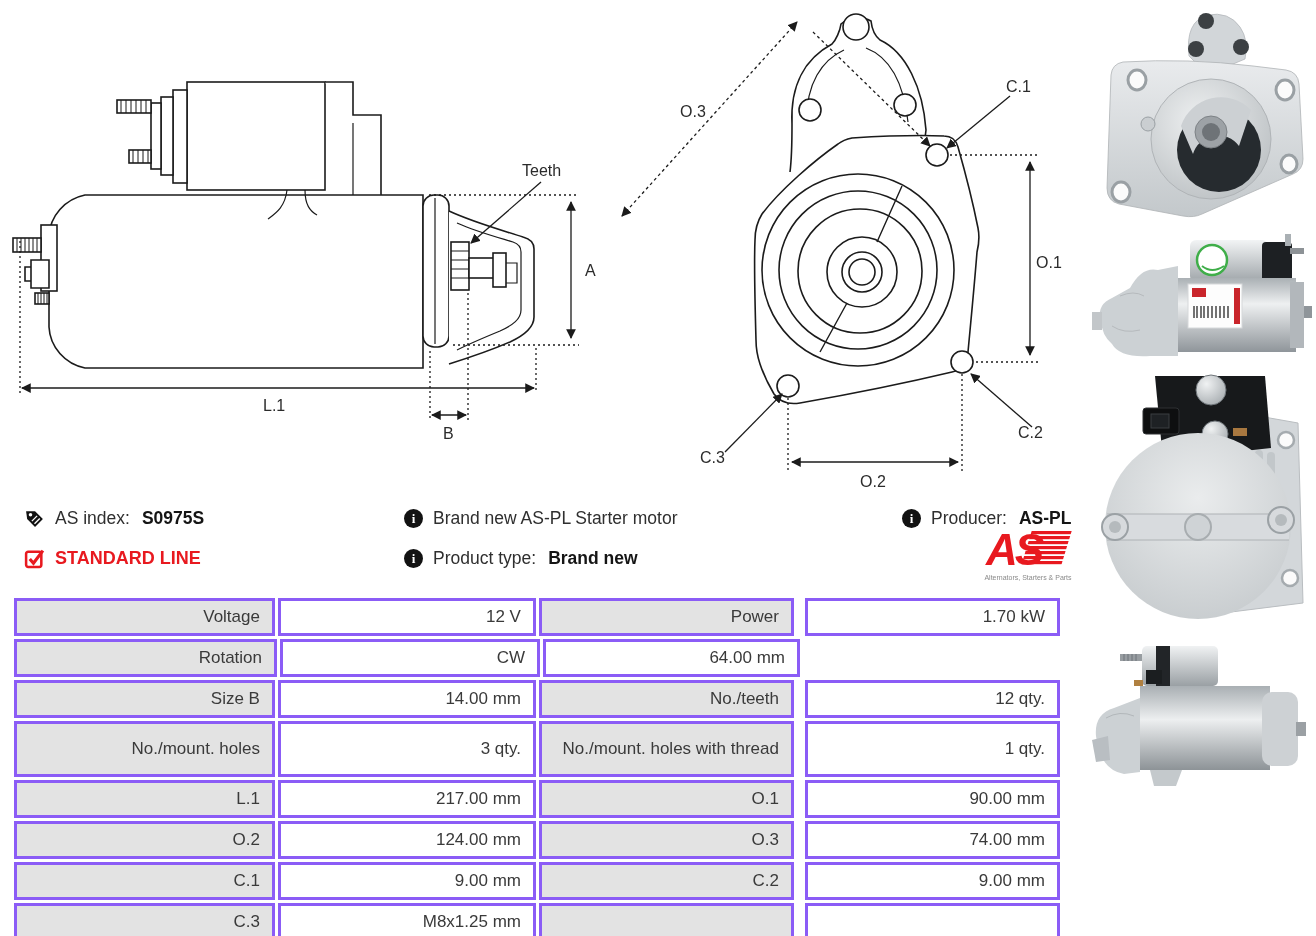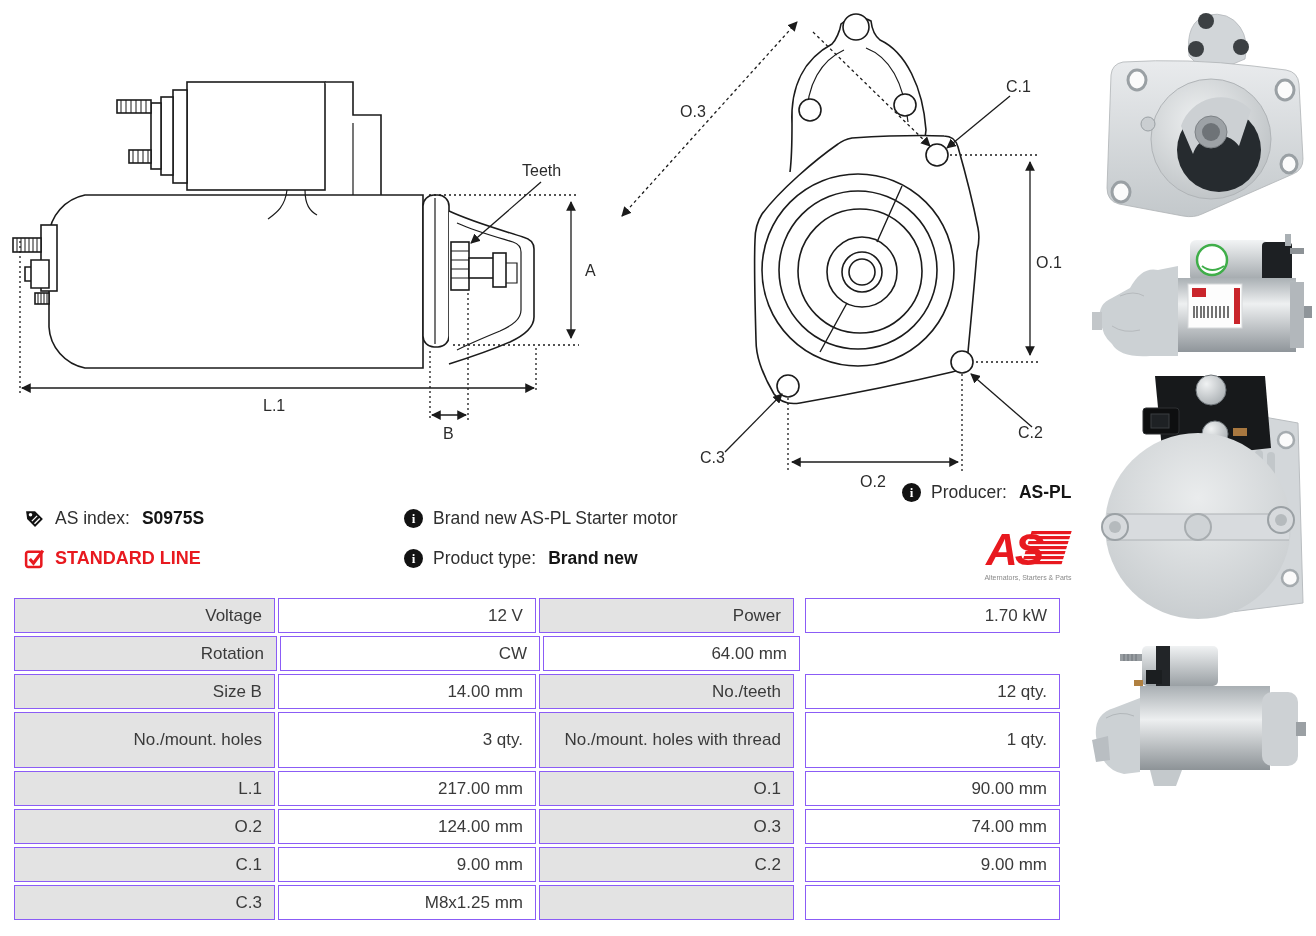--- a/index.html
+++ b/index.html
@@ -13,22 +13,22 @@
   .info-icon{width:19px;height:19px;border-radius:50%;background:#121212;display:flex;align-items:center;justify-content:center;flex:0 0 auto;}
   .info-icon::after{content:"i";color:#fff;font-weight:bold;font-size:13px;font-family:"Liberation Serif",serif;line-height:1;}
   #standard-line{color:#e8191f;font-weight:bold;font-size:18px;}
 
   
   .as-logo{position:absolute;left:982px;top:524px;width:92px;height:62px;}
 
   
   .spec{position:absolute;left:14px;top:598px;width:1046px;}
   .trow{display:flex;margin-bottom:3px;}
-  .cell{border:1px solid #8b5cf6;display:flex;align-items:center;justify-content:flex-end;
-        text-align:right;padding:0 12px;font-size:17px;color:#3a3a3a;box-sizing:border-box;line-height:1.28;}
+  .cell{border:3px solid #8b5cf6;display:flex;align-items:center;justify-content:flex-end;
+        text-align:right;padding:16px 12px;font-size:17px;color:#3a3a3a;box-sizing:border-box;line-height:1.28;}
   .lab{background:#e3e3e3;}
   .val{background:#ffffff;}
   .c1{width:263px;margin-right:3px;}
   .c2{width:260px;margin-right:3px;}
   .c3{width:257px;margin-right:11px;}
   .c4{width:257px;}
   .h1 .cell{height:35px;}
   .h2 .cell{height:56px;}
 
   .abs{position:absolute;}
@@ -294,21 +294,21 @@
     <span class="info-icon"></span>
     <span>Brand new AS-PL Starter motor</span>
   </div>
 
   <div class="info-item" style="left:404px;top:548px;">
     <span class="info-icon"></span>
     <span>Product type:</span>
       <span class="b">Brand new</span>
   </div>
 
-  <div class="info-item" style="left:902px;top:482px;">
+  <div class="info-item" style="left:902px;top:508px;">
     <span class="info-icon"></span>
     <span>Producer:</span>
       <span class="b">AS-PL</span>
   </div>
 
   <svg class="as-logo" viewBox="0 0 92 62">
     <defs>
       <clipPath id="stripes-clip">
           <path d="M50,6 L90,6 L79,42 L39,42 Z"></path>
         </clipPath>

